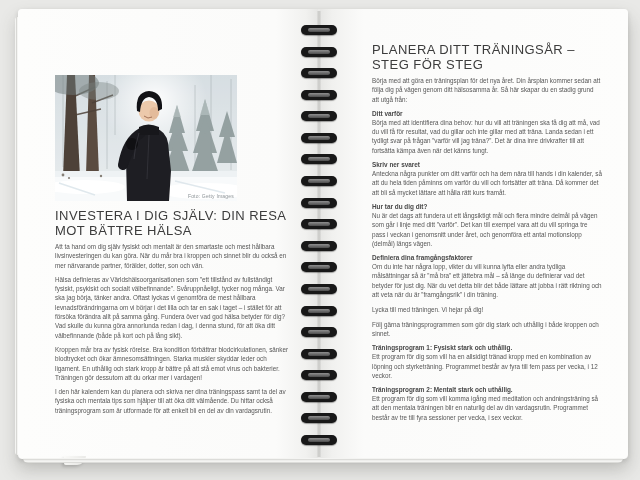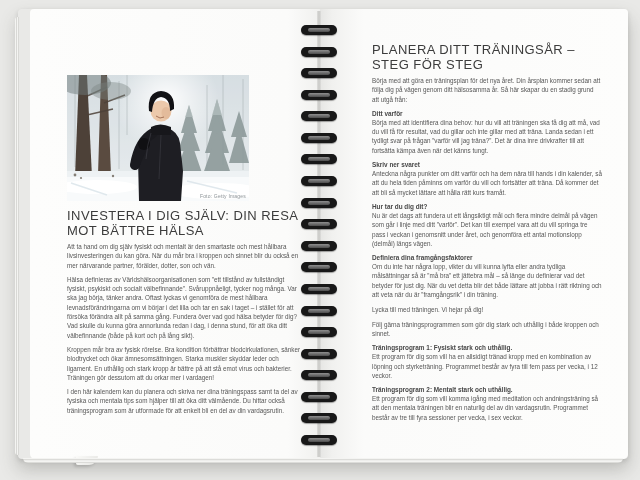--- a/index.html
+++ b/index.html
@@ -22,21 +22,21 @@
   }
   .book::before{
     content:"";position:absolute;left:-3px;top:8px;bottom:4px;width:4px;
     background:repeating-linear-gradient(to right,#f4f4f2 0 1px,#d8d8d5 1px 2px);
     border-radius:3px 0 0 3px;
   }
   .page{
     position:absolute;top:0;height:450px;
   }
   .page-left{
-    left:12px;width:300px;border-radius:4px 0 0 5px;
+    left:0;width:300px;border-radius:4px 0 0 5px;
     background:linear-gradient(to right,#fdfdfc 0%,#fbfbfa 86%,#f1f1ef 96%,#e6e6e4 100%);
   }
   .page-right{
     left:302px;width:308px;border-radius:0 4px 5px 0;
     background:linear-gradient(to left,#fdfdfc 0%,#fbfbfa 86%,#f1f1ef 96%,#e6e6e4 100%);
   }
   .gutter{
     position:absolute;left:299px;top:2px;width:4px;height:446px;
     background:linear-gradient(to right,#dededc,#c9c9c6,#dededc);
   }

